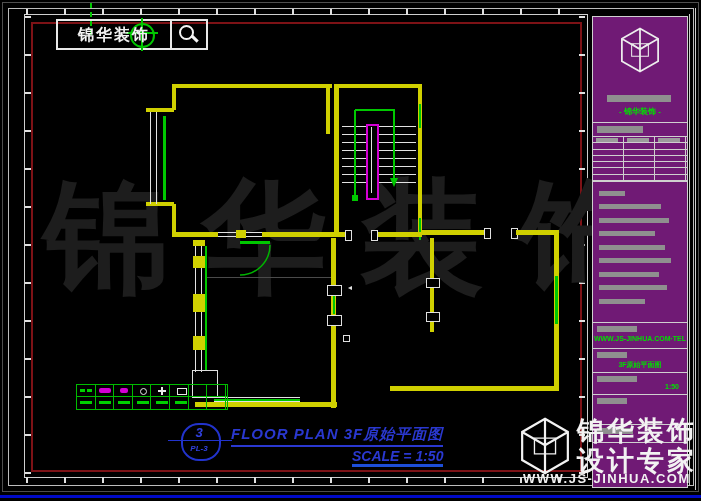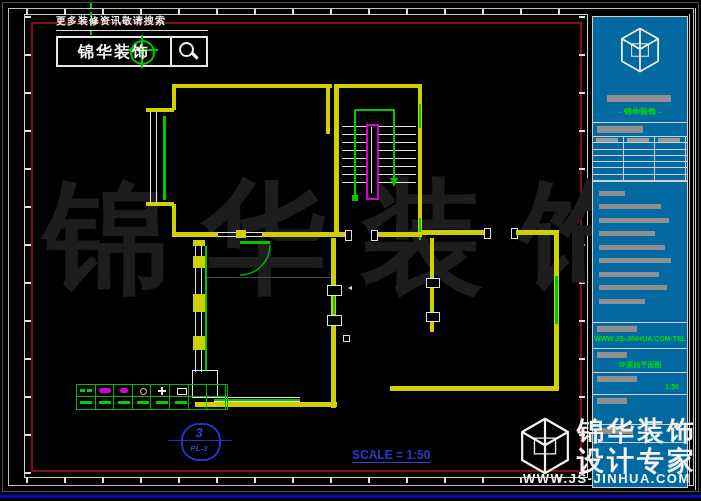--- a/index.html
+++ b/index.html
@@ -46,24 +46,24 @@
                      linear-gradient(180deg,transparent 0 11px,#00bb00 11px 12px,transparent 12px);}
   .legend .cell{position:absolute;width:18px;height:11px;}
   .leg-bar{position:absolute;width:12px;height:3px;background:#00d000;left:3px;top:16px;}
   
   .callout-circle{left:181px;top:423px;width:36px;height:34px;border:2px solid #2233cc;border-radius:45%;z-index:3;}
   .callout-line{left:168px;top:440px;width:64px;height:1px;background:#2233cc;z-index:3;}
   .callout-num{left:181px;top:425px;width:36px;text-align:center;color:#3040dd;font-size:13px;font-weight:bold;font-style:italic;z-index:4;}
   .callout-sheet{left:181px;top:444px;width:36px;text-align:center;color:#3040dd;font-size:8px;font-weight:bold;font-style:italic;z-index:4;}
   .plan-title{left:231px;top:425px;color:#2a38d0;font-size:15px;font-weight:bold;font-style:italic;
               letter-spacing:1px;border-bottom:2px solid #2a38d0;padding-bottom:1px;z-index:3;white-space:nowrap;}
-  .plan-scale{left:352px;top:448px;color:#2a38d0;font-size:12px;font-weight:bold;
-              border-bottom:1px solid #1d4ed8;z-index:3;}
-  
-  .tb{left:592px;top:16px;width:94px;height:470px;border:1px solid #d0d0d0;z-index:3;background:#0369a1;}
+  .plan-scale{left:352px;top:448px;color:#2a38d0;font-size:14px;font-weight:bold;font-style:italic;
+              border-bottom:3px solid #1d4ed8;z-index:3;}
+  
+  .tb{left:592px;top:16px;width:94px;height:470px;border:1px solid #d0d0d0;z-index:3;background:#701a75;}
   .tb-sec{position:relative;border-bottom:1px solid #d0d0d0;box-sizing:border-box;}
   .tb-green{color:#00e000;font-weight:bold;text-align:center;}
   .bar{height:5px;background:#8f8f8f;margin:8.5px 0 0 6px;}
   .tb-table{height:44px;border-bottom:1px solid #d0d0d0;position:relative;
             background:repeating-linear-gradient(180deg,transparent 0 5.3px,#cfcfcf 5.3px 6.3px),
                        repeating-linear-gradient(90deg,transparent 0 30px,#cfcfcf 30px 31px);}
   .hdr{position:absolute;top:1px;width:22px;height:4px;background:#9c9c9c;}
   
   .brand-wm{z-index:10;color:#f2f2f2;}
   .bw-l1{left:577px;top:413px;font-family:"DejaVu Serif",serif;font-size:27px;font-weight:bold;letter-spacing:3px;}
@@ -85,21 +85,20 @@
   <div class="abs ticks-h" style="left:26px;top:9px;width:556px;"></div>
   <div class="abs ticks-h" style="left:26px;top:477px;width:556px;"></div>
   <div class="abs ticks-v" style="left:25px;top:16px;height:458px;"></div>
   <div class="abs ticks-v" style="left:579px;top:16px;height:458px;"></div>
   <div class="abs vline-r" style="left:689px;top:14px;height:472px;"></div>
   <div class="abs vline-r" style="left:695px;top:8px;height:482px;"></div>
   <div class="abs blue-bottom"></div>
   <div class="abs green-dash"></div>
 
   <div class="abs search">
-    <div class="hint">更多装修资讯敬请搜索</div>
     <div class="box">
       <div class="target-circle"></div>
       <div class="target-v"></div>
       <div class="target-h"></div>
       <div class="brand">锦华装饰</div>
       <div class="divider"></div>
       <div class="mag-cell">
         <div class="mag-circle"></div>
         <div class="mag-handle"></div>
       </div>
@@ -223,20 +222,21 @@
       </div>
     <div class="cell" style="left:95px;top:12px;">
         <div class="leg-bar" style="top:4px;"></div>
       </div>
   </div>
 
   <div class="abs callout-circle"></div>
   <div class="abs callout-line"></div>
   <div class="abs callout-num">3</div>
   <div class="abs callout-sheet">PL-3</div>
+  <div class="abs plan-title">FLOOR PLAN 3F原始平面图</div>
   <div class="abs plan-scale">SCALE = 1:50</div>
 
   <div class="abs tb">
     <div class="tb-sec" style="height:96px;">
       <svg width="42" height="46" style="margin:10px auto 0;" viewBox="0 0 60 66">
         <path d="M30,2 L56,17 L56,49 L30,64 L4,49 L4,17 Z M30,2 L30,32 M4,17 L30,32 L56,17 M30,32 L30,64" stroke="#ededed" stroke-width="2.5" fill="none"></path>
         <path d="M18,24 L42,24 L42,42 L18,42 Z M18,24 L30,32 M42,24 L30,32" stroke="#ededed" stroke-width="1.5" fill="none"></path>
       </svg>
       <div class="gry" style="position:absolute;left:14px;top:68px;width:64px;height:7px;"></div>
       <div class="tb-green" style="position:absolute;left:0;top:79px;width:100%;font-size:8px;">- 锦华装饰 -</div>

